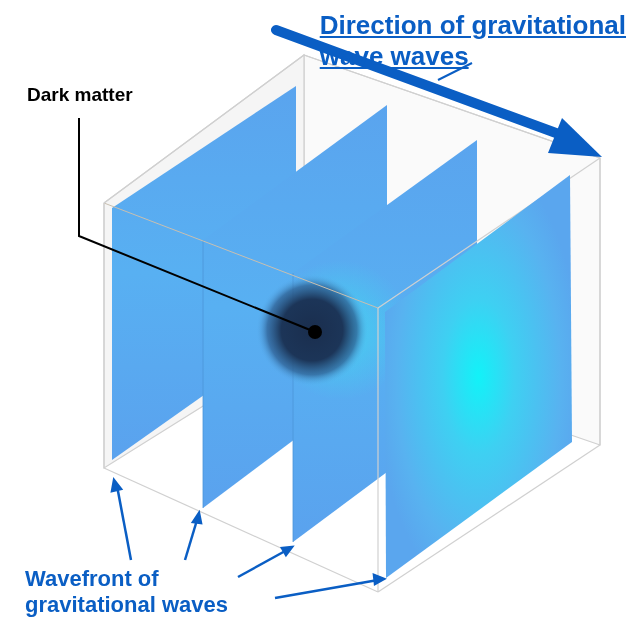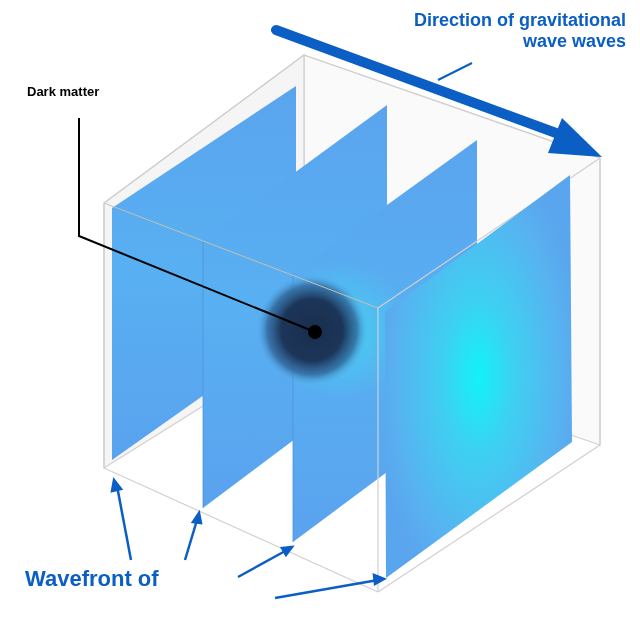--- a/index.html
+++ b/index.html
@@ -1,20 +1,20 @@
 <!DOCTYPE html>
 <html><head>
   <meta charset="utf-8">
   <style>
     html, body { margin: 0; padding: 0; background: #ffffff; }
     body { width: 640px; height: 640px; position: relative; overflow: hidden; font-family: "Liberation Sans", sans-serif; }
     #diagram { position: absolute; left: 0; top: 0; width: 640px; height: 640px; }
     .label { position: absolute; font-family: "Liberation Sans", sans-serif; font-weight: bold; line-height: 1.18; white-space: nowrap; }
-    .lbl-dark { left: 27px; top: 84px; font-size: 13px; color: #000000; }
-    .lbl-dir { right: 14px; top: 10px; font-size: 18px; text-align: right; }
+    .lbl-dark { left: 27px; top: 84px; font-size: 19px; color: #000000; }
+    .lbl-dir { right: 14px; top: 10px; font-size: 26px; text-align: left; text-decoration: underline; }
     .lbl-wave { left: 25px; top: 566px; font-size: 22px; }
   </style>
 </head>
 <body>
 
 <svg id="diagram" viewBox="0 0 640 640" xmlns="http://www.w3.org/2000/svg">
   <defs>
     <linearGradient id="planeGrad" x1="0" y1="0" x2="0" y2="1">
       <stop offset="0" stop-color="#5AA4EE"></stop>
       <stop offset="0.5" stop-color="#58B0F2"></stop>
@@ -106,13 +106,14 @@
 
 <div class="label lbl-dark">Dark matter</div>
 
 <div class="label lbl-dir" style="color:#0A5EC4;">
   <div>Direction of gravitational</div>
   <div>wave waves</div>
 </div>
 
 <div class="label lbl-wave" style="color:#0A5EC4;">
   <div>Wavefront of</div>
+  <div>gravitational waves</div>
 </div>
 
 </body></html>

